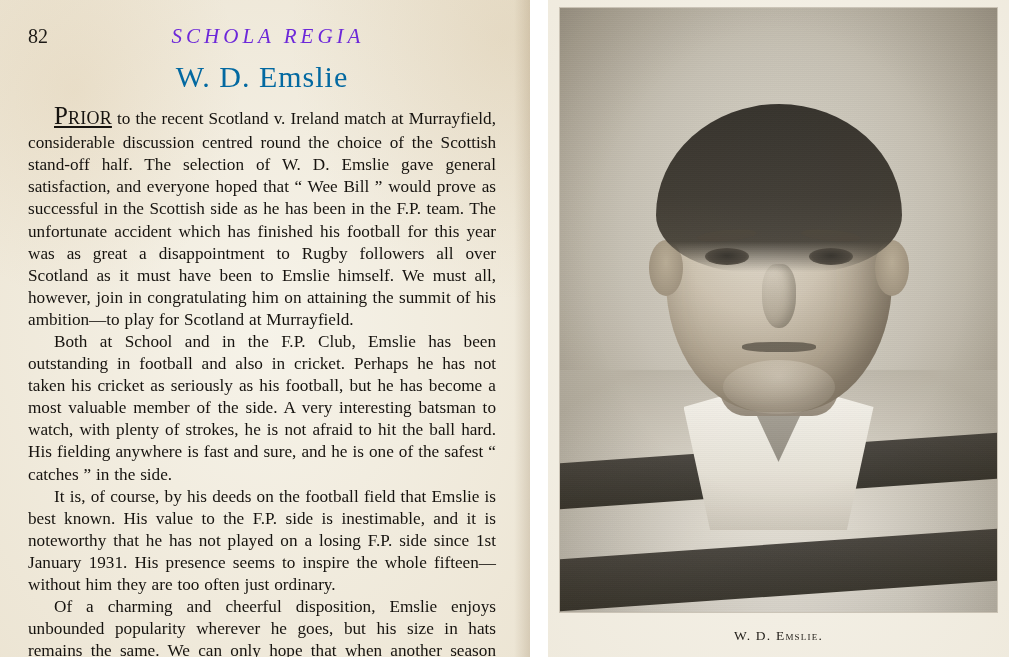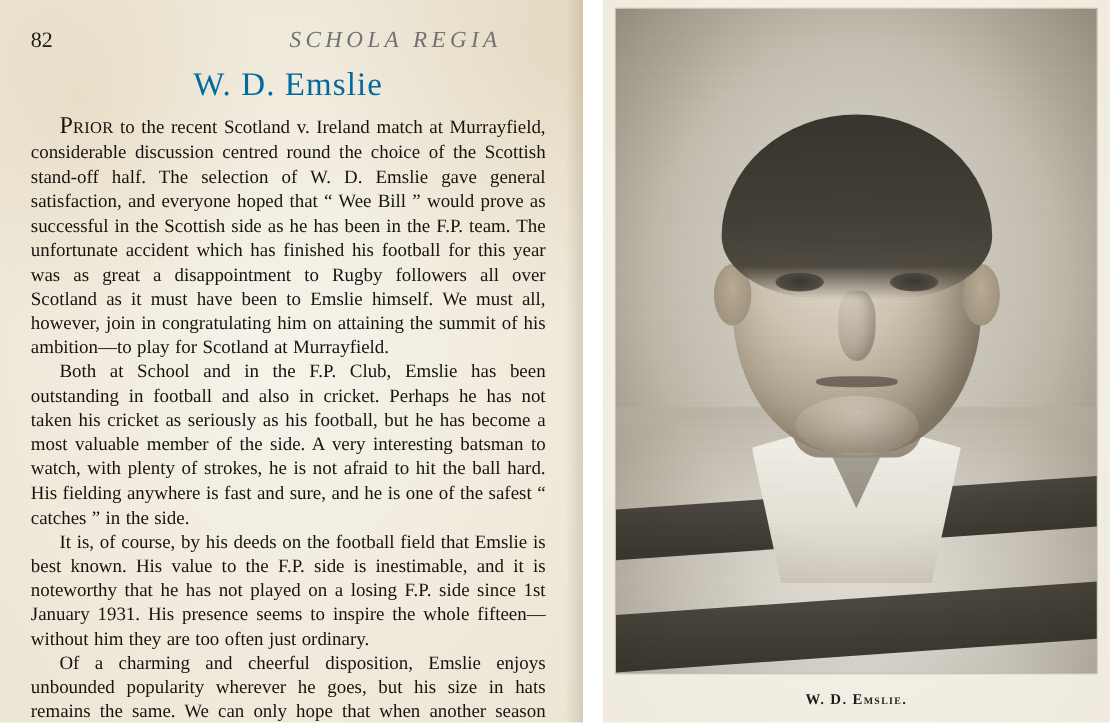--- a/index.html
+++ b/index.html
@@ -61,26 +61,26 @@
   }
   .folio {
     font-family: "Liberation Serif", serif;
     font-size: 20px;
     color: #1d1a16;
     width: 52px;
     flex: none;
   }
   .running-head {
     flex: 1;
-    text-align: right;
+    text-align: center;
     font-family: "Liberation Serif", serif;
     font-style: italic;
     font-size: 21px;
     letter-spacing: 4px;
-    color: #737373;
+    color: #6d28d9;
     padding-right: 40px;
   }
   .article-title {
     position: relative;
     z-index: 2;
     text-align: center;
     font-family: "Liberation Serif", serif;
     font-size: 30px;
     color: #0369a1;
     margin: 6px 0 6px 0;
@@ -100,42 +100,42 @@
   }
   .body-text p {
     margin: 0;
     text-indent: 26px;
   }
   .body-text p.first {
     text-indent: 26px;
   }
   .smallcaps {
     font-variant: small-caps;
-    font-size: 22px;
+    font-size: 25px;
     letter-spacing: 0.2px;
+    text-decoration: underline;
   }
 
   
   .gutter {
     width: 18px;
     height: 657px;
     background: #ffffff;
     flex: none;
   }
 
   
   .plate {
     position: relative;
     width: 461px;
     height: 657px;
     background: #f6f3ea;
     box-sizing: border-box;
     padding: 8px 12px 6px 12px;
     overflow: hidden;
-    font-weight: bold;
   }
   .plate::after {
     content: "";
     position: absolute;
     inset: 0;
     pointer-events: none;
     background: radial-gradient(ellipse at 50% 45%, rgba(255,255,255,0.10) 0%, rgba(190,170,130,0.12) 100%);
   }
   .photo {
     position: relative;

